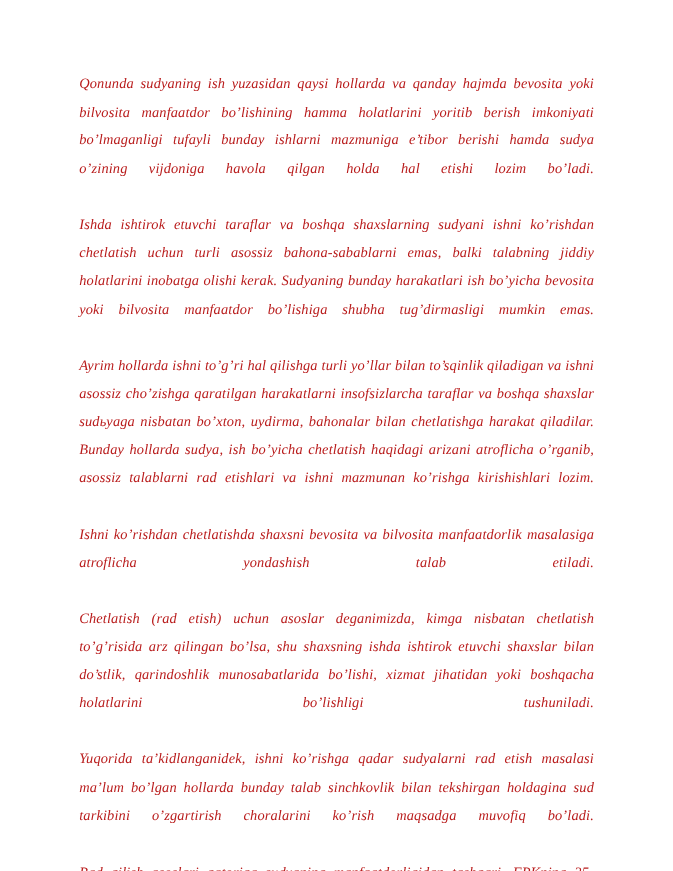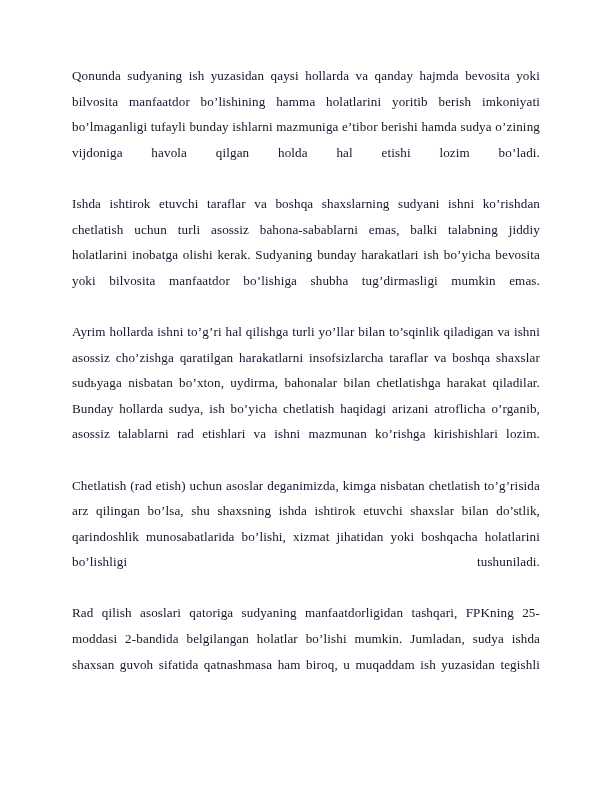--- a/index.html
+++ b/index.html
@@ -31,37 +31,40 @@
     width: 468px;
   }
 
   .paragraph {
     margin: 0;
     padding: 0;
     text-align: justify;
     text-justify: inter-word;
     font-size: 13.1px;
     line-height: 25.6px;
-    color: #0f172a;
+    color: #b91c1c;
     letter-spacing: 0.01em;
     word-spacing: 0.005em;
+    font-style: italic;
     -webkit-font-smoothing: antialiased;
   }
 
   
   .paragraph:after {
     content: "";
     display: inline-block;
     width: 100%;
   }
 </style>
 </head>
 <body>
 
 <div class="page">
   <div class="text-column">
     <p class="paragraph">Qonunda sudyaning ish yuzasidan qaysi hollarda va qanday hajmda bevosita yoki bilvosita manfaatdor bo’lishining hamma holatlarini yoritib berish imkoniyati bo’lmaganligi tufayli bunday ishlarni mazmuniga e’tibor berishi hamda sudya o’zining vijdoniga havola qilgan holda hal etishi lozim bo’ladi.</p>
     <p class="paragraph">Ishda ishtirok etuvchi taraflar va boshqa shaxslarning sudyani ishni ko’rishdan chetlatish uchun turli asossiz bahona-sabablarni emas, balki talabning jiddiy holatlarini inobatga olishi kerak. Sudyaning bunday harakatlari ish bo’yicha bevosita yoki bilvosita manfaatdor bo’lishiga shubha tug’dirmasligi mumkin emas.</p>
     <p class="paragraph">Ayrim hollarda ishni to’g’ri hal qilishga turli yo’llar bilan to’sqinlik qiladigan va ishni asossiz cho’zishga qaratilgan harakatlarni insofsizlarcha taraflar va boshqa shaxslar sudьyaga nisbatan bo’xton, uydirma, bahonalar bilan chetlatishga harakat qiladilar. Bunday hollarda sudya, ish bo’yicha chetlatish haqidagi arizani atroflicha o’rganib, asossiz talablarni rad etishlari va ishni mazmunan ko’rishga kirishishlari lozim.</p>
+    <p class="paragraph">Ishni ko’rishdan chetlatishda shaxsni bevosita va bilvosita manfaatdorlik masalasiga atroflicha yondashish talab etiladi.</p>
     <p class="paragraph">Chetlatish (rad etish) uchun asoslar deganimizda, kimga nisbatan chetlatish to’g’risida arz qilingan bo’lsa, shu shaxsning ishda ishtirok etuvchi shaxslar bilan do’stlik, qarindoshlik munosabatlarida bo’lishi, xizmat jihatidan yoki boshqacha holatlarini bo’lishligi tushuniladi.</p>
+    <p class="paragraph">Yuqorida ta’kidlanganidek, ishni ko’rishga qadar sudyalarni rad etish masalasi ma’lum bo’lgan hollarda bunday talab sinchkovlik bilan tekshirgan holdagina sud tarkibini o’zgartirish choralarini ko’rish maqsadga muvofiq bo’ladi.</p>
     <p class="paragraph">Rad qilish asoslari qatoriga sudyaning manfaatdorligidan tashqari, FPKning 25-moddasi 2-bandida belgilangan holatlar bo’lishi mumkin. Jumladan, sudya ishda shaxsan guvoh sifatida qatnashmasa ham biroq, u muqaddam ish yuzasidan tegishli</p>
   </div>
 </div>
 
 </body></html>

